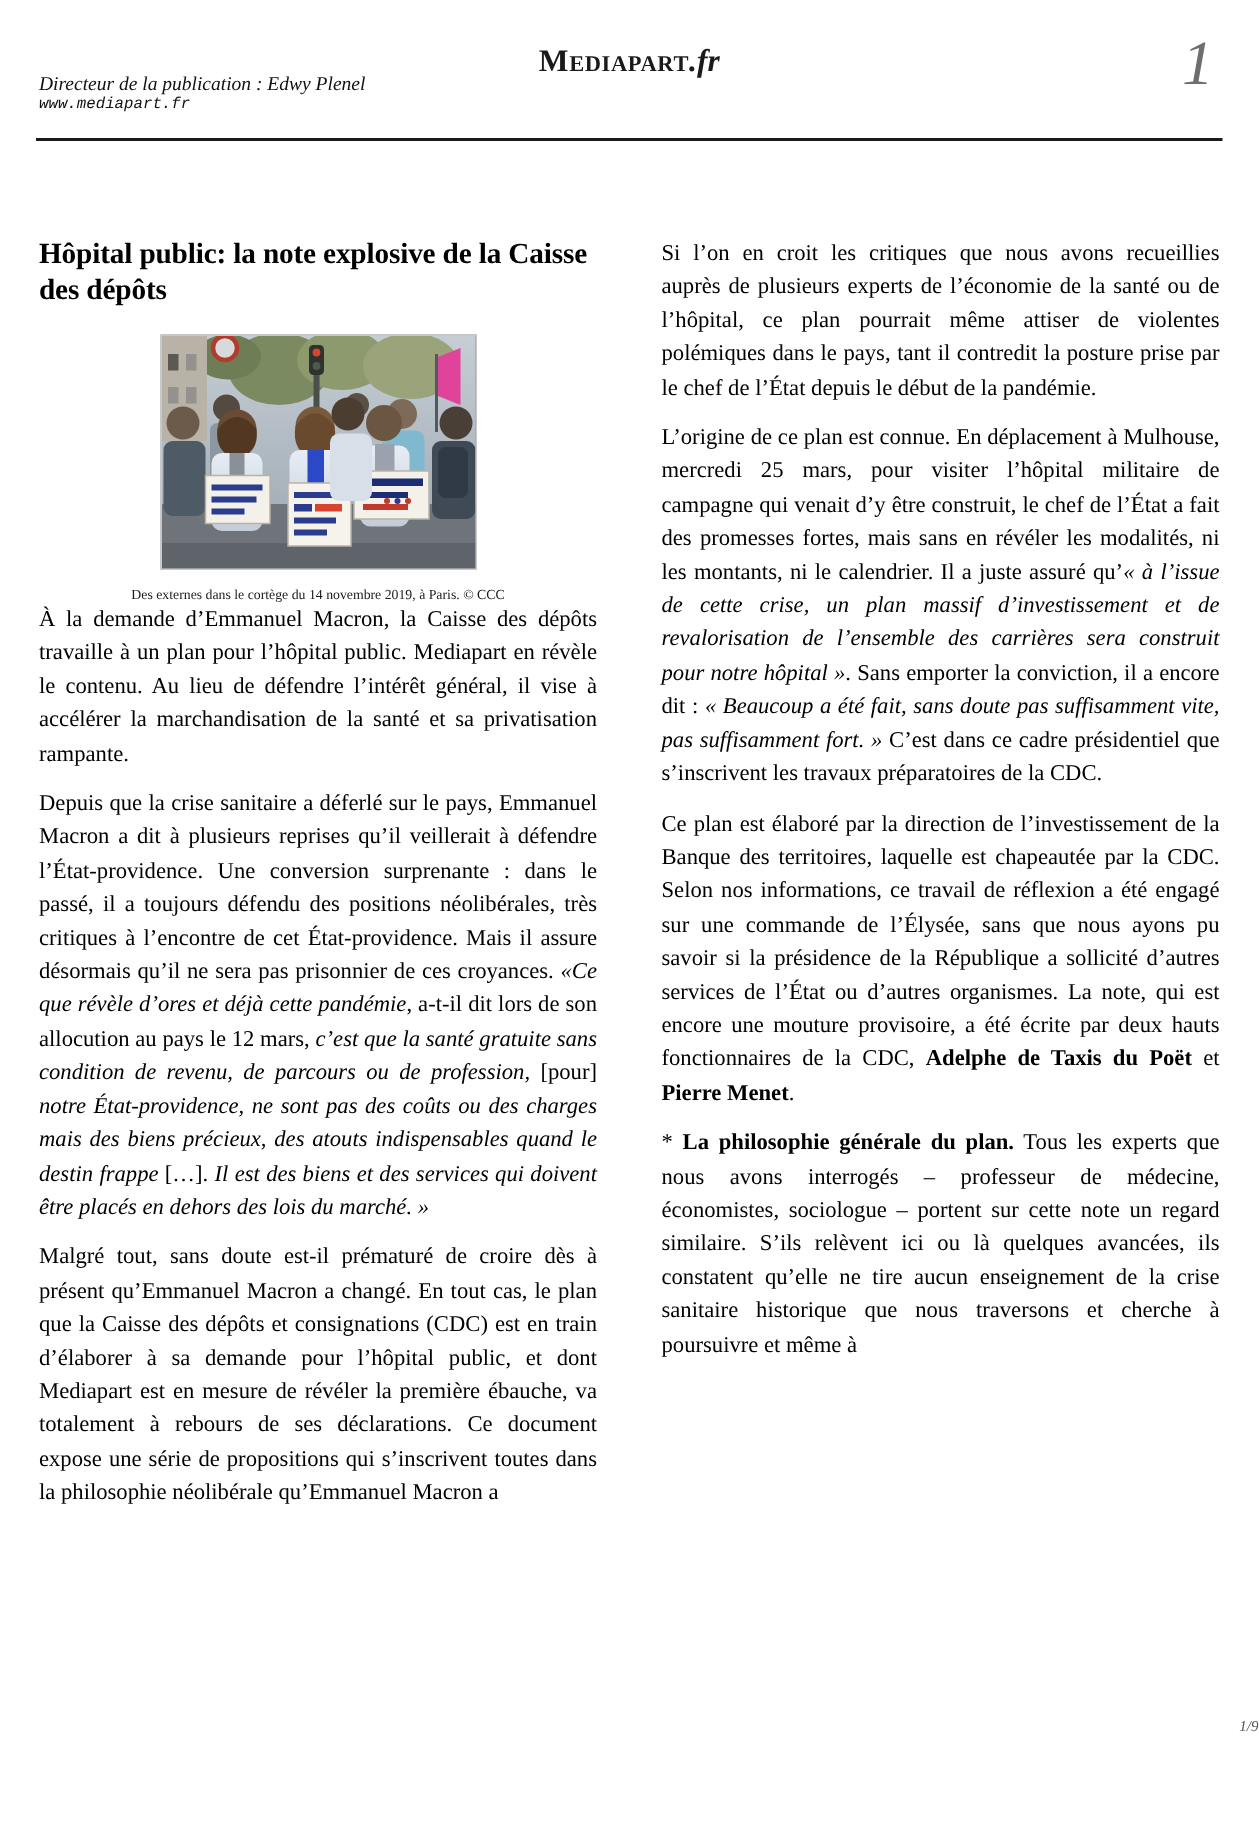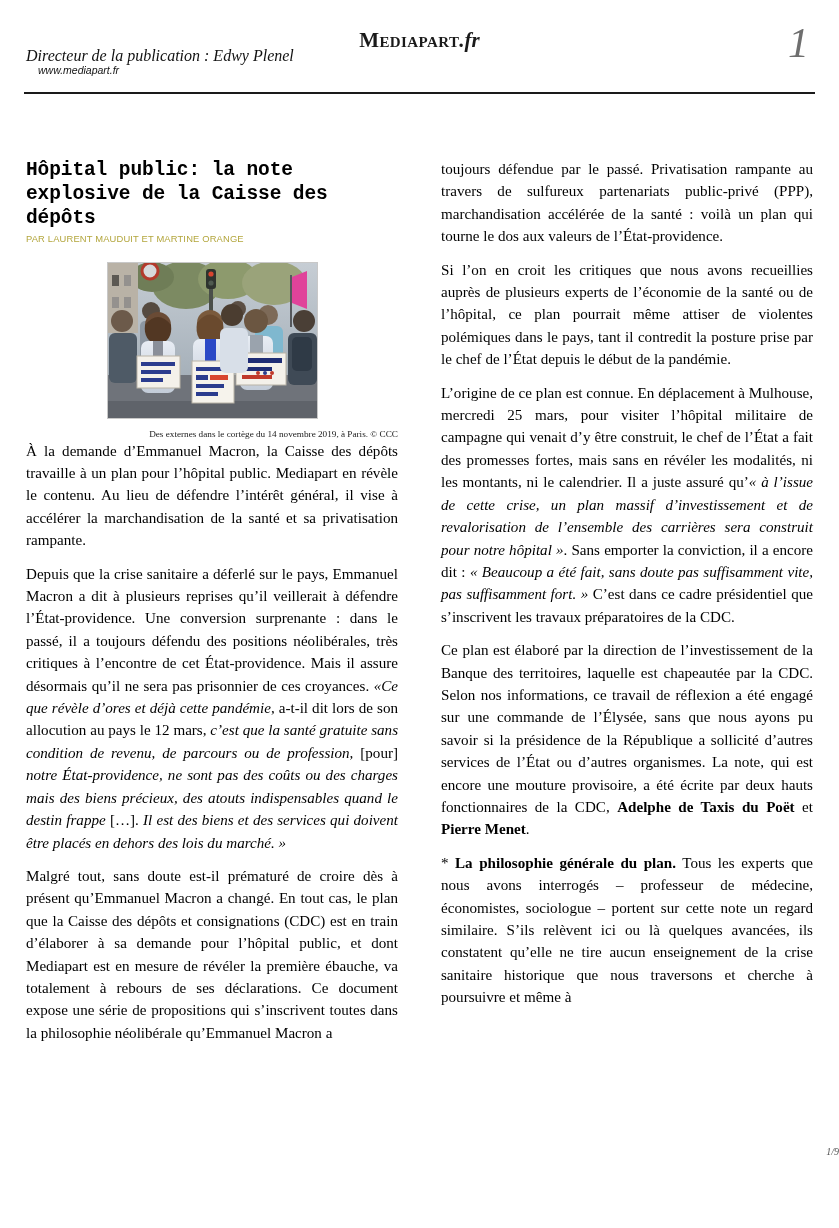--- a/index.html
+++ b/index.html
@@ -29,29 +29,29 @@
     position: absolute;
     left: 24px; top: 26px;
     width: 791px;
     height: 66px;
   }
   .mast-pub {
     position: absolute;
     left: 2px; top: 22px;
     font-family: "Liberation Serif", "DejaVu Serif", serif;
     font-style: italic;
-    font-size: 16px;
+    font-size: 13px;
     line-height: 15px;
     color: #111;
     white-space: nowrap;
   }
   .mast-url {
     position: absolute;
-    left: 14px; top: 37px;
-    font-family: Liberation Sans, sans-serif;
+    left: 2px; top: 37px;
+    font-family: Liberation Mono, monospace;
     font-style: italic;
     font-size: 10.5px;
     line-height: 15px;
     color: #111;
     white-space: nowrap;
     text-align: right;
   }
   .mast-logo {
     position: absolute;
     left: 0; right: 0; top: 2px;
@@ -94,21 +94,21 @@
   .col {
     position: absolute;
     top: 158px;
     width: 372px;
   }
   .col-left  { left: 26px; }
   .col-right { left: 441px; }
 
   
   .headline {
-    font-family: Liberation Mono, monospace;
+    font-family: Liberation Serif, serif;
     font-weight: 700;
     font-size: 19.5px;
     line-height: 24px;
     color: #000;
     margin: 0 0 3px 0;
     letter-spacing: -0.1px;
   }
   .byline {
     font-family: "Liberation Sans", "DejaVu Sans", sans-serif;
     font-size: 9.4px;
@@ -133,21 +133,21 @@
     overflow: hidden;
     background: #8a93a0;
   }
   .photo svg { display: block; }
   .caption {
     font-family: "Liberation Serif", "DejaVu Serif", serif;
     font-size: 9.2px;
     line-height: 12px;
     color: #1a1a1a;
     margin: 5px 0 0 0;
-    text-align: right;
+    text-align: center;
   }
 
   
   p.body {
     font-family: "Liberation Serif", "DejaVu Serif", serif;
     font-size: 15.1px;
     line-height: 22.4px;
     text-align: justify;
     text-justify: inter-word;
     margin: 0 0 11px 0;
@@ -181,21 +181,20 @@
     <div class="mast-logo">
       <span class="logo-word">Mediapart</span><span class="logo-tld">.fr</span>
     </div>
     <div class="mast-pagenum">1</div>
   </div>
   <div class="mast-rule"></div>
 
   <div class="col col-left">
 
     <h1 class="headline">Hôpital public: la note explosive de la Caisse des dépôts</h1>
-    <div class="byline">PAR LAURENT MAUDUIT ET MARTINE ORANGE</div>
 
     <div class="figure">
       <div class="photo">
         <svg width="209" height="155" viewBox="0 0 209 155">
           <defs>
             <linearGradient id="skyG" x1="0" y1="0" x2="0" y2="1">
               <stop offset="0%" stop-color="#c6cdd4"></stop>
               <stop offset="100%" stop-color="#9aa6b0"></stop>
             </linearGradient>
             <linearGradient id="coatG" x1="0" y1="0" x2="0" y2="1">
@@ -283,21 +282,20 @@
     </div>
 
     <div>
       <p class="body lead"><span>À la demande d’Emmanuel Macron, la Caisse des dépôts travaille à un plan pour l’hôpital public. Mediapart en révèle le contenu. Au lieu de défendre l’intérêt général, il vise à accélérer la marchandisation de la santé et sa privatisation rampante.</span></p>
       <p class="body"><span>Depuis que la crise sanitaire a déferlé sur le pays, Emmanuel Macron a dit à plusieurs reprises qu’il veillerait à défendre l’État-providence. Une conversion surprenante : dans le passé, il a toujours défendu des positions néolibérales, très critiques à l’encontre de cet État-providence. Mais il assure désormais qu’il ne sera pas prisonnier de ces croyances. </span><i>«Ce que révèle d’ores et déjà cette pandémie</i><span>, a-t-il dit lors de son allocution au pays le 12 mars, </span><i>c’est que la santé gratuite sans condition de revenu, de parcours ou de profession,</i><span> [pour] </span><i>notre État-providence, ne sont pas des coûts ou des charges mais des biens précieux, des atouts indispensables quand le destin frappe</i><span> […]. </span><i>Il est des biens et des services qui doivent être placés en dehors des lois du marché. »</i></p>
       <p class="body"><span>Malgré tout, sans doute est-il prématuré de croire dès à présent qu’Emmanuel Macron a changé. En tout cas, le plan que la Caisse des dépôts et consignations (CDC) est en train d’élaborer à sa demande pour l’hôpital public, et dont Mediapart est en mesure de révéler la première ébauche, va totalement à rebours de ses déclarations. Ce document expose une série de propositions qui s’inscrivent toutes dans la philosophie néolibérale qu’Emmanuel Macron a</span></p>
     </div>
   </div>
 
   <div class="col col-right">
-    <p class="body"><span>toujours défendue par le passé. Privatisation rampante au travers de sulfureux partenariats public-privé (PPP), marchandisation accélérée de la santé : voilà un plan qui tourne le dos aux valeurs de l’État-providence.</span></p>
     <p class="body"><span>Si l’on en croit les critiques que nous avons recueillies auprès de plusieurs experts de l’économie de la santé ou de l’hôpital, ce plan pourrait même attiser de violentes polémiques dans le pays, tant il contredit la posture prise par le chef de l’État depuis le début de la pandémie.</span></p>
     <p class="body"><span>L’origine de ce plan est connue. En déplacement à Mulhouse, mercredi 25 mars, pour visiter l’hôpital militaire de campagne qui venait d’y être construit, le chef de l’État a fait des promesses fortes, mais sans en révéler les modalités, ni les montants, ni le calendrier. Il a juste assuré qu’</span><i>« à l’issue de cette crise, un plan massif d’investissement et de revalorisation de l’ensemble des carrières sera construit pour notre hôpital »</i><span>. Sans emporter la conviction, il a encore dit : </span><i>« Beaucoup a été fait, sans doute pas suffisamment vite, pas suffisamment fort. »</i><span> C’est dans ce cadre présidentiel que s’inscrivent les travaux préparatoires de la CDC.</span></p>
     <p class="body"><span>Ce plan est élaboré par la direction de l’investissement de la Banque des territoires, laquelle est chapeautée par la CDC. Selon nos informations, ce travail de réflexion a été engagé sur une commande de l’Élysée, sans que nous ayons pu savoir si la présidence de la République a sollicité d’autres services de l’État ou d’autres organismes. La note, qui est encore une mouture provisoire, a été écrite par deux hauts fonctionnaires de la CDC, </span><b>Adelphe de Taxis du Poët</b><span> et </span><b>Pierre Menet</b><span>.</span></p>
     <p class="body"><span>* </span><b>La philosophie générale du plan.</b><span> Tous les experts que nous avons interrogés – professeur de médecine, économistes, sociologue – portent sur cette note un regard similaire. S’ils relèvent ici ou là quelques avancées, ils constatent qu’elle ne tire aucun enseignement de la crise sanitaire historique que nous traversons et cherche à poursuivre et même à</span></p>
   </div>
 
   <div class="footer">1/9</div>
 
 </div>
 

